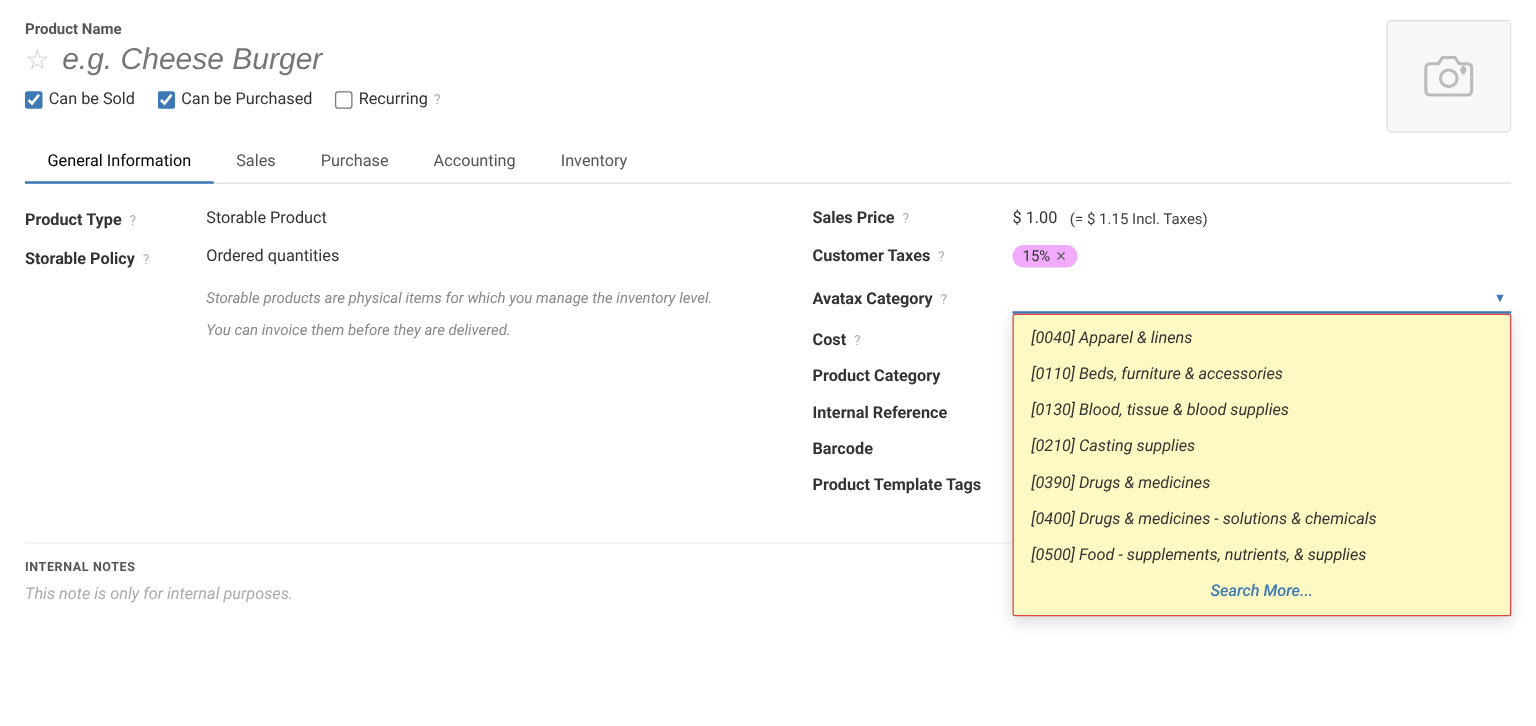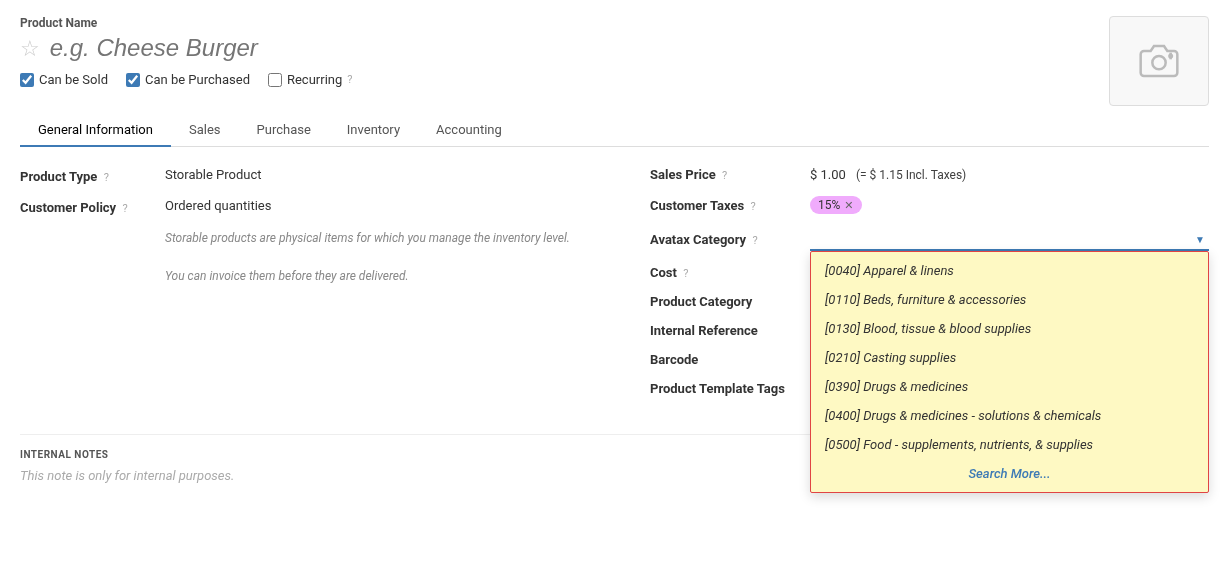--- a/index.html
+++ b/index.html
@@ -292,43 +292,43 @@
         <line x1="19" y1="7" x2="19" y2="8"></line>
         <line x1="19" y1="10" x2="19" y2="11"></line>
       </svg>
     </div>
   </div>
 
   <div class="tabs-bar">
     <div class="tab active">General Information</div>
     <div class="tab">Sales</div>
     <div class="tab">Purchase</div>
+    <div class="tab">Accounting</div>
     <div class="tab">Inventory</div>
-    <div class="tab">Accounting</div>
   </div>
 
   <div class="content-area">
 
     <div class="left-column">
       <div class="field-row">
         <div class="field-label">
           <span>Product Type</span>
           <span class="help-icon">?</span>
         </div>
         <div class="field-value">Storable Product</div>
       </div>
       <div class="field-row">
         <div class="field-label">
-          <span>Customer Policy</span>
+          <span>Storable Policy</span>
           <span class="help-icon">?</span>
         </div>
         <div class="field-value">Ordered quantities</div>
       </div>
       <div class="field-description">Storable products are physical items for which you manage the inventory level.</div>
-      <div class="field-description" style="margin-top:20px;font-style:italic;">You can invoice them before they are delivered.</div>
+      <div class="field-description" style="margin-top:8px;font-style:italic;">You can invoice them before they are delivered.</div>
     </div>
 
     <div class="right-column">
 
       <div class="right-field-row">
         <div class="right-field-label">
           <span>Sales Price</span>
           <span class="help-icon">?</span>
         </div>
         <span class="sales-price-value">$ 1.00</span>

